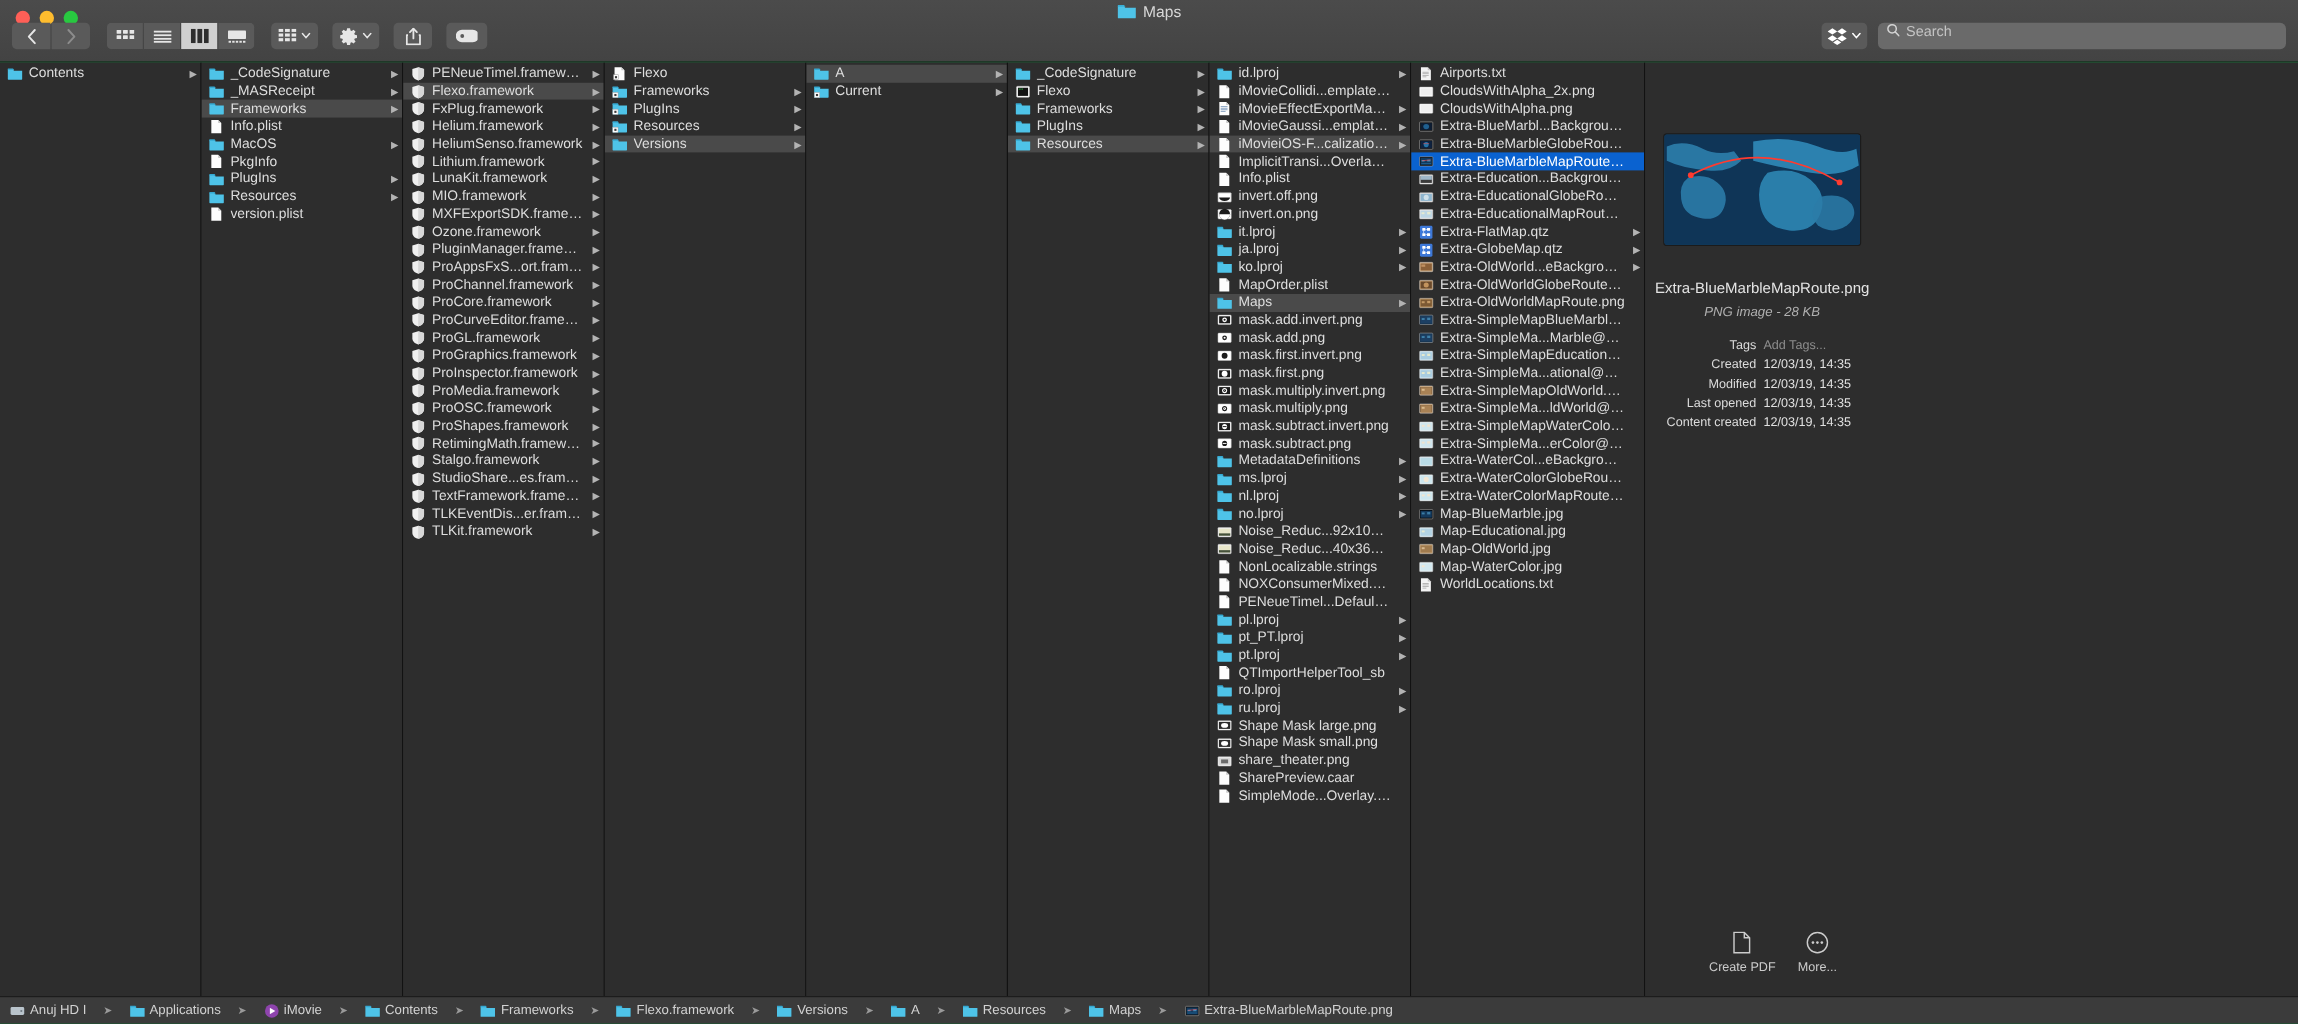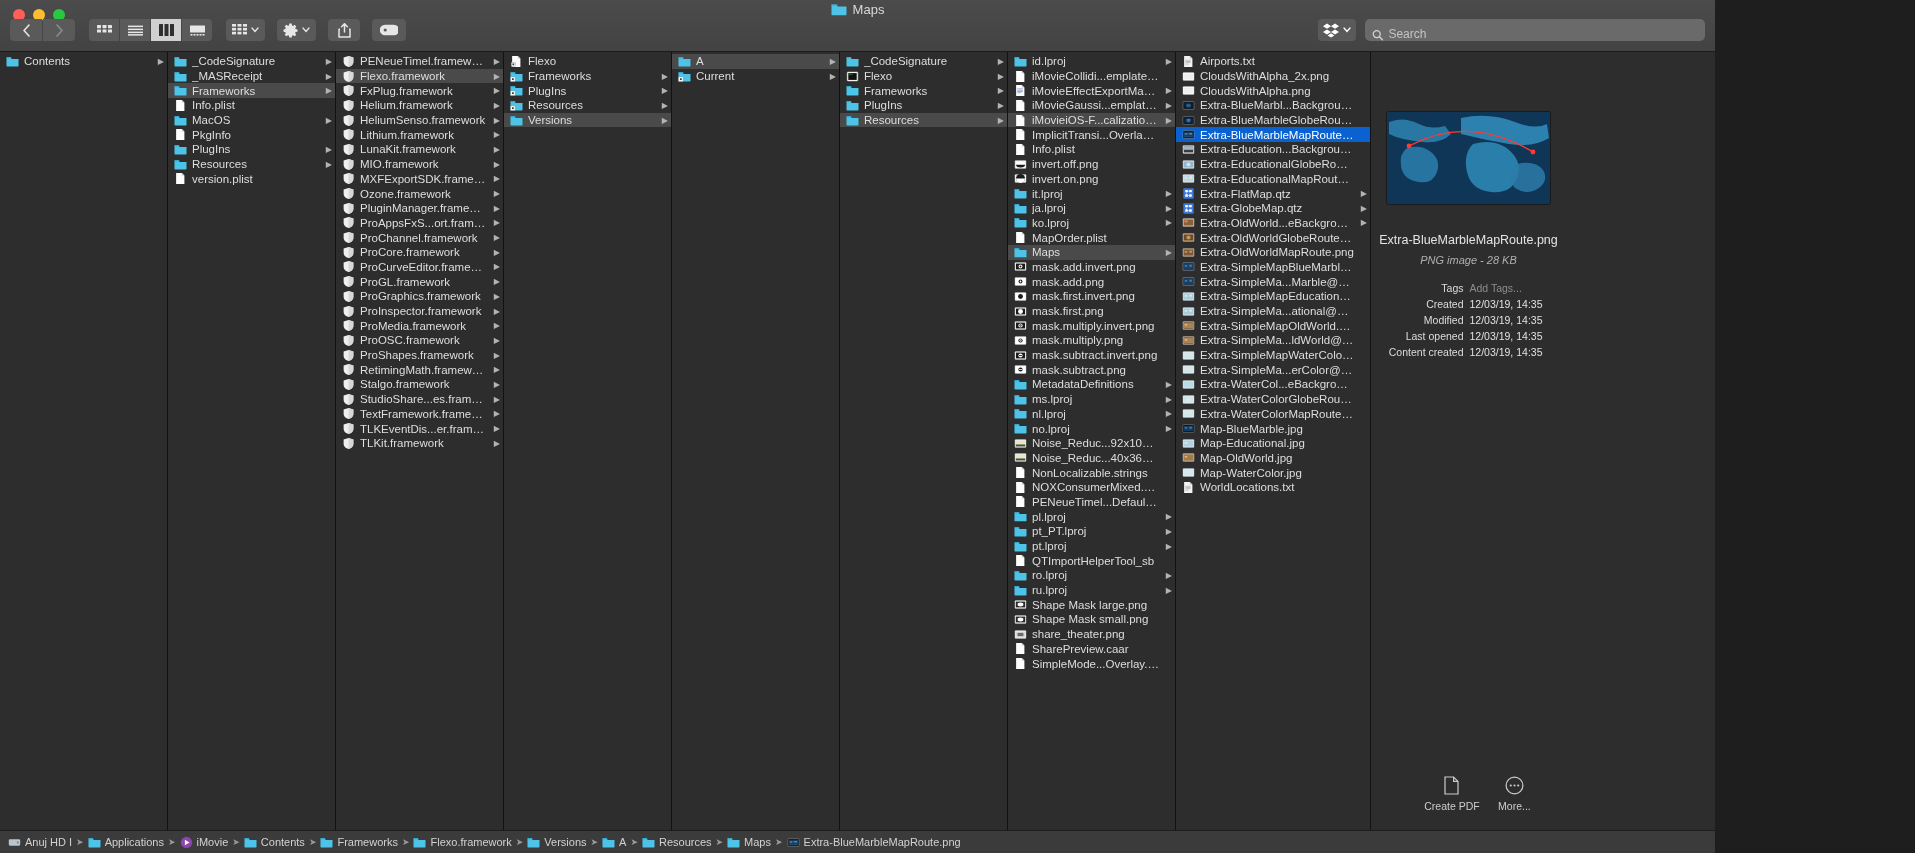--- a/index.html
+++ b/index.html
@@ -3,21 +3,21 @@
 <meta charset="utf-8">
 <style>
   * { box-sizing: border-box; margin: 0; padding: 0; }
   html, body {
     width: 1915px; height: 853px;
     background: #1e1e1e;
     font-family: "Liberation Sans", sans-serif;
     overflow: hidden;
     -webkit-font-smoothing: antialiased;
   }
-  .window { width: 1715px; height: 853px; display: flex; flex-direction: column; background:#22c55e; }
+  .window { width: 1915px; height: 853px; display: flex; flex-direction: column; background:#22c55e; }
 
   
   .titlebar {
     height: 52px; min-height:52px;
     background: linear-gradient(180deg,#4b4b4b 0%, #434343 100%);
     display: flex; align-items: flex-start; position: relative;
     border-bottom: 1px solid #1c1c1c;
   }
   .traffic { display: flex; gap: 8px; padding: 9px 0 0 13px; }
   .tl { width: 12px; height: 12px; border-radius: 50%; }
@@ -53,21 +53,21 @@
              align-items:center; padding: 0 6px; gap:4px; margin-right:12px; color:#e6e6e6;}
   .share-btn { background:#5a5a5a; border-radius:4px; height:22px; width:32px;
              display:flex; align-items:center; justify-content:center; margin-right:12px; color:#e6e6e6;}
   .tag-btn { background:#5a5a5a; border-radius:4px; height:22px; width:34px;
              display:flex; align-items:center; justify-content:center; color:#e6e6e6;}
   .spacer { flex: 1; }
   .dropbox-btn { background:#5a5a5a; border-radius:4px; height:22px; padding:0 5px;
              display:flex; align-items:center; gap:4px; margin-right:9px; color:#fff;}
   .search-box {
     background:#6a6a6a; border-radius: 5px; height: 22px; width: 340px;
-    display:flex; align-items:flex-end; padding: 0 7px; gap: 5px;
+    display:flex; align-items:flex-start; padding: 0 7px; gap: 5px;
   }
   .search-box input {
     background: transparent; border: none; outline: none; color: #e6e6e6;
     font-size: 12px; font-family: "Liberation Sans", sans-serif; width: 100%;
   }
   .search-box input::placeholder { color: #c4c4c4; }
 
   
   .browser { flex: 1; display: flex; overflow: hidden; background:#2d2d2d; }
   .col {
@@ -116,21 +116,21 @@
   .pv-meta .mval.dim { color: #8d8d8d; }
   .pv-actions {
     position: absolute; bottom: 18px; left: 18px; right: 0;
     display: flex; justify-content: space-around; padding: 0 26px;
   }
   .pv-act { display:flex; flex-direction: column; align-items:center; gap:5px; color:#ccc; font-size:10.5px; }
 
   
   .pathbar {
     height: 23px; min-height:23px; background:#3b3b3b; border-top:1px solid #1c1c1c;
-    display: flex; align-items: center; gap: 2px; padding: 4px 8px;
+    display: flex; align-items: center; gap: 12px; padding: 4px 8px;
     font-size: 11px; color: #d2d2d2; white-space: nowrap; overflow: hidden;
   }
   .pathseg { display: flex; align-items: center; gap: 4px; }
   .pathsep { color: #9a9a9a; font-size: 9px; padding: 0 2px; }
 
   
   .statusbar {
     height: 20px; min-height:20px; background: #343434; border-top: 1px solid #242424;
     display: flex; align-items: center; justify-content: center;
     font-size: 11px; color: #c9c9c9;

